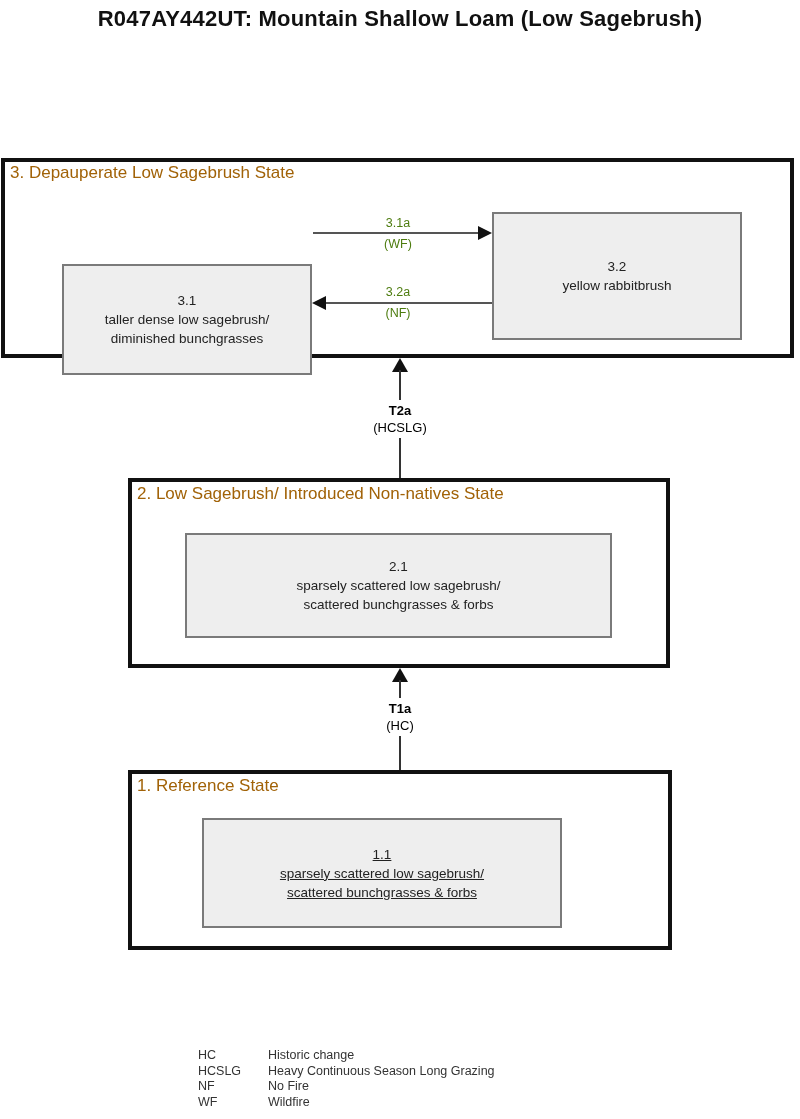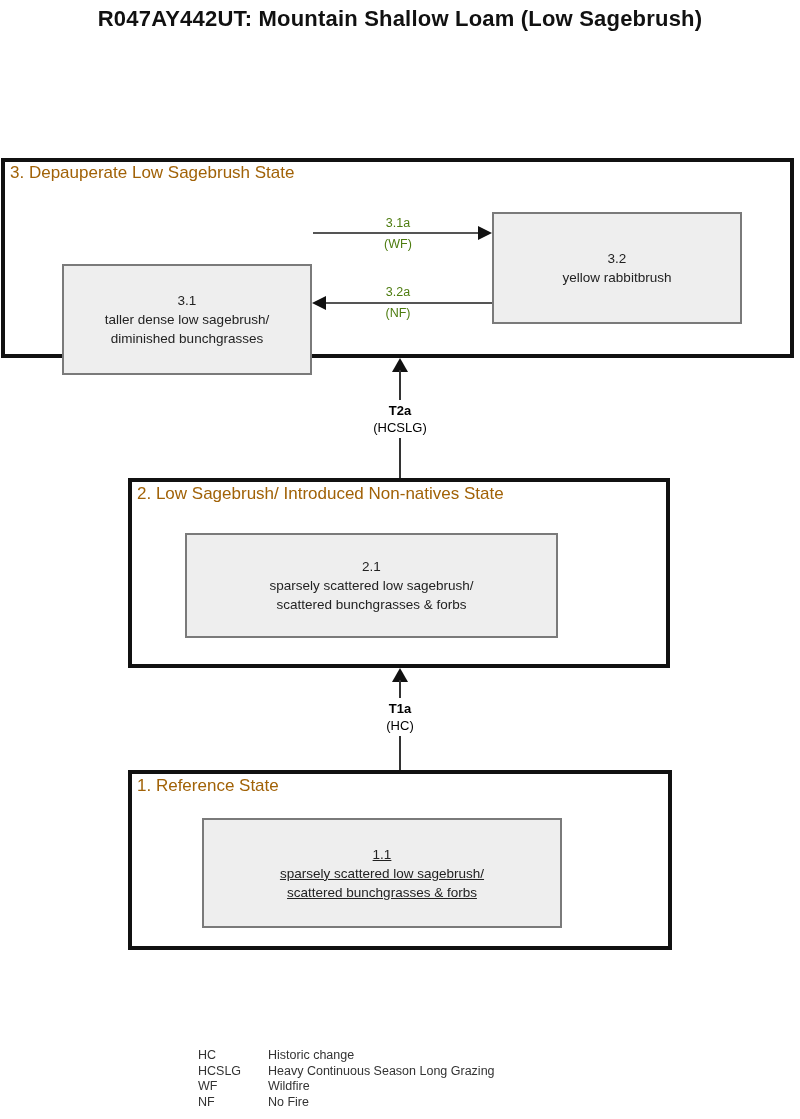--- a/index.html
+++ b/index.html
@@ -83,21 +83,21 @@
 
   <div class="abs state-box" style="left:1px; top:158px; width:793px; height:200px;"></div>
   <div class="abs state-label" style="left:10px; top:163px;">3. Depauperate Low Sagebrush State</div>
 
   <div class="abs community-box" style="left:62px; top:220px; width:250px; height:111px;margin-top:44px;">
     <div>3.1</div>
     <div>taller dense low sagebrush/</div>
     <div>diminished bunchgrasses</div>
   </div>
 
-  <div class="abs community-box" style="left:492px; top:212px; width:250px; height:112px;">
+  <div class="abs community-box" style="left:492px; top:212px; width:250px; height:128px;">
     <div>3.2</div>
     <div>yellow rabbitbrush</div>
     <div></div>
   </div>
 
   <div class="abs hline" style="left:313px; top:232px; width:166px;"></div>
   <div class="abs arrowhead-right" style="left:478px; top:226px;"></div>
   <div class="abs path-label" style="left:348px; top:216px;">3.1a</div>
   <div class="abs path-label" style="left:348px; top:237px;">(WF)</div>
 
@@ -109,21 +109,21 @@
   <div class="abs arrowhead-up" style="left:392px; top:358px;"></div>
   <div class="abs vline" style="left:399px; top:370px; height:108px;"></div>
   <div class="abs trans-label" style="left:345px; top:400px;">
     <div class="id">T2a</div>
     <div>(HCSLG)</div>
   </div>
 
   <div class="abs state-box" style="left:128px; top:478px; width:542px; height:190px;"></div>
   <div class="abs state-label" style="left:137px; top:484px;">2. Low Sagebrush/ Introduced Non-natives State</div>
 
-  <div class="abs community-box" style="left:185px; top:533px; width:373px; height:105px;">
+  <div class="abs community-box" style="left:185px; top:533px; width:427px; height:105px;">
     <div>2.1</div>
     <div>sparsely scattered low sagebrush/</div>
     <div>scattered bunchgrasses &amp; forbs</div>
   </div>
 
   <div class="abs arrowhead-up" style="left:392px; top:668px;"></div>
   <div class="abs vline" style="left:399px; top:680px; height:90px;"></div>
   <div class="abs trans-label" style="left:345px; top:698px;">
     <div class="id">T1a</div>
     <div>(HC)</div>
@@ -141,22 +141,22 @@
   <div class="abs legend" style="left:198px; top:1048px;">
     <div class="legend-row">
       <span class="legend-abbr">HC</span>
       <span class="legend-meaning">Historic change</span>
     </div>
     <div class="legend-row">
       <span class="legend-abbr">HCSLG</span>
       <span class="legend-meaning">Heavy Continuous Season Long Grazing</span>
     </div>
     <div class="legend-row">
+      <span class="legend-abbr">NF</span>
+      <span class="legend-meaning">No Fire</span>
+    </div>
+    <div class="legend-row">
       <span class="legend-abbr">WF</span>
       <span class="legend-meaning">Wildfire</span>
-    </div>
-    <div class="legend-row">
-      <span class="legend-abbr">NF</span>
-      <span class="legend-meaning">No Fire</span>
     </div>
   </div>
 
 </div>
 
 </body></html>

